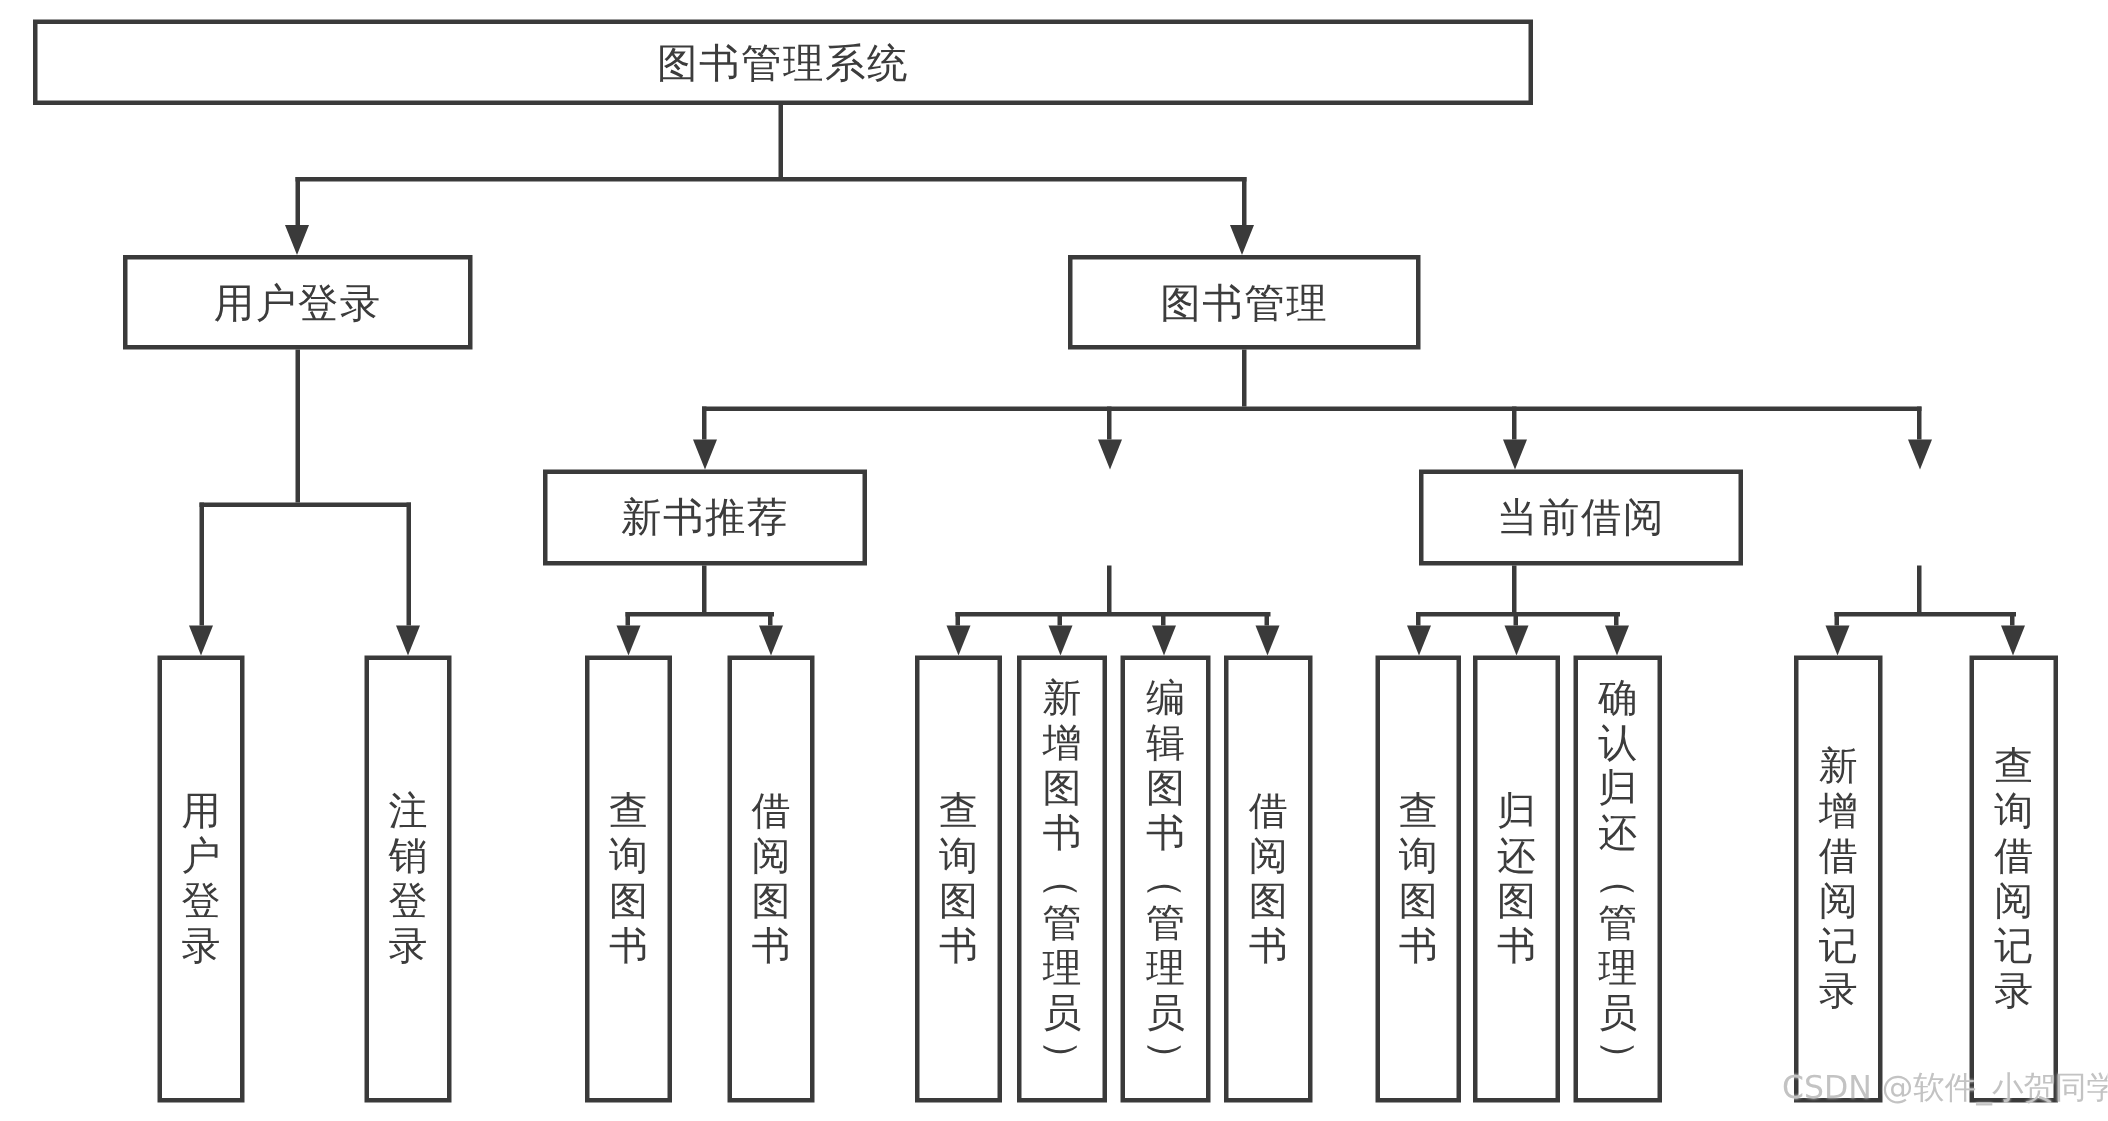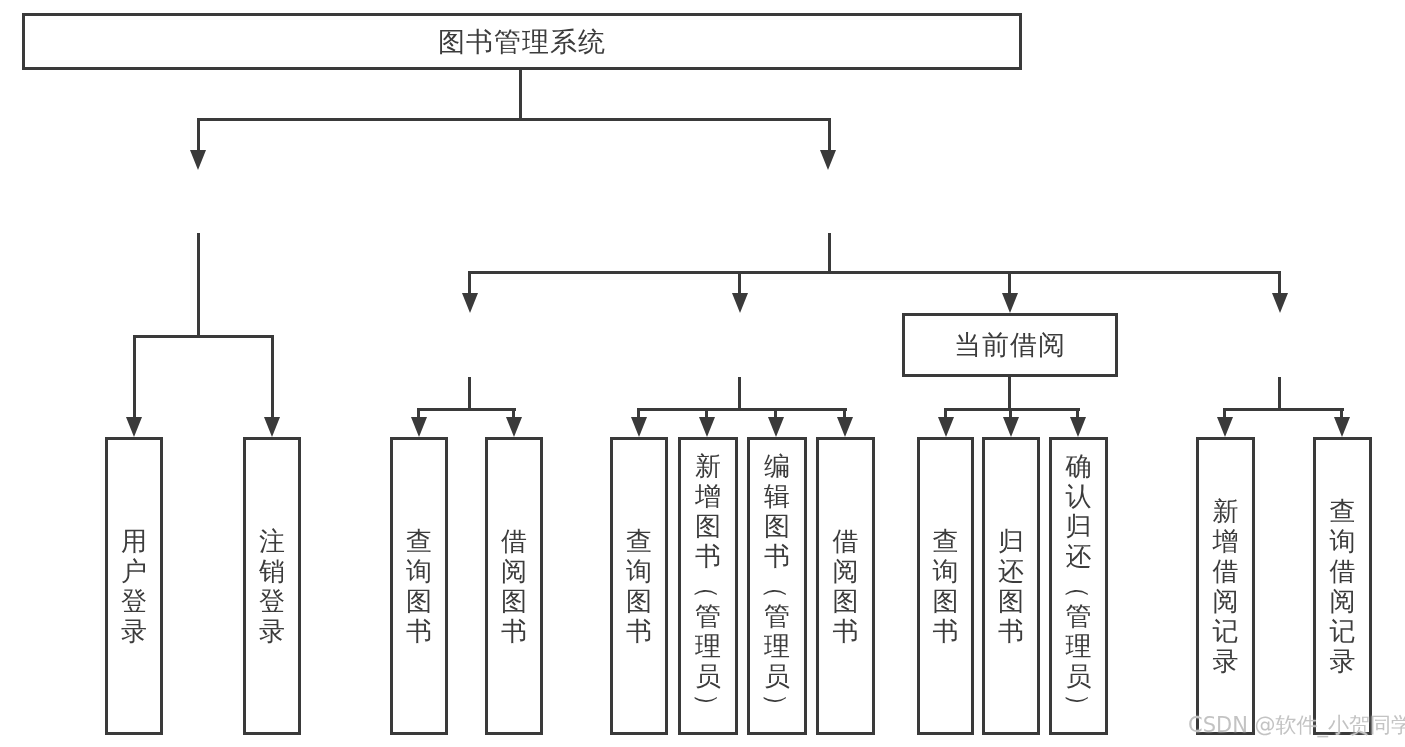--- a/index.html
+++ b/index.html
@@ -34,25 +34,34 @@
 </style>
 </head>
 <body>
 
 <div class="canvas">
 
   <div class="box hbox" style="left:22px; top:13px; width:1000px; height:57px;">
     <span>图书管理系统</span>
   </div>
 
-
-
-
-
-  <div class="box hbox" style="left:902px; top:313px; width:216px; height:64px;">
+  <div class="box hbox" style="left:82px; top:170px; width:233px; height:63px;">
+    <span>用户登录</span>
+  </div>
+
+  <div class="box hbox" style="left:712px; top:170px; width:235px; height:63px;">
+    <span>图书管理</span>
+  </div>
+
+  <div class="box hbox" style="left:362px; top:313px; width:216px; height:64px;">
+    <span>新书推荐</span>
+  </div>
+
+
+  <div class="box hbox" style="left:946px; top:313px; width:216px; height:64px;">
     <span>当前借阅</span>
   </div>
 
 
   <div class="box vbox" style="left:105px; top:437px; width:58px; height:298px;">
     <span class="vtext">
         <span>用</span>
         <span>户</span>
         <span>登</span>
         <span>录</span>

